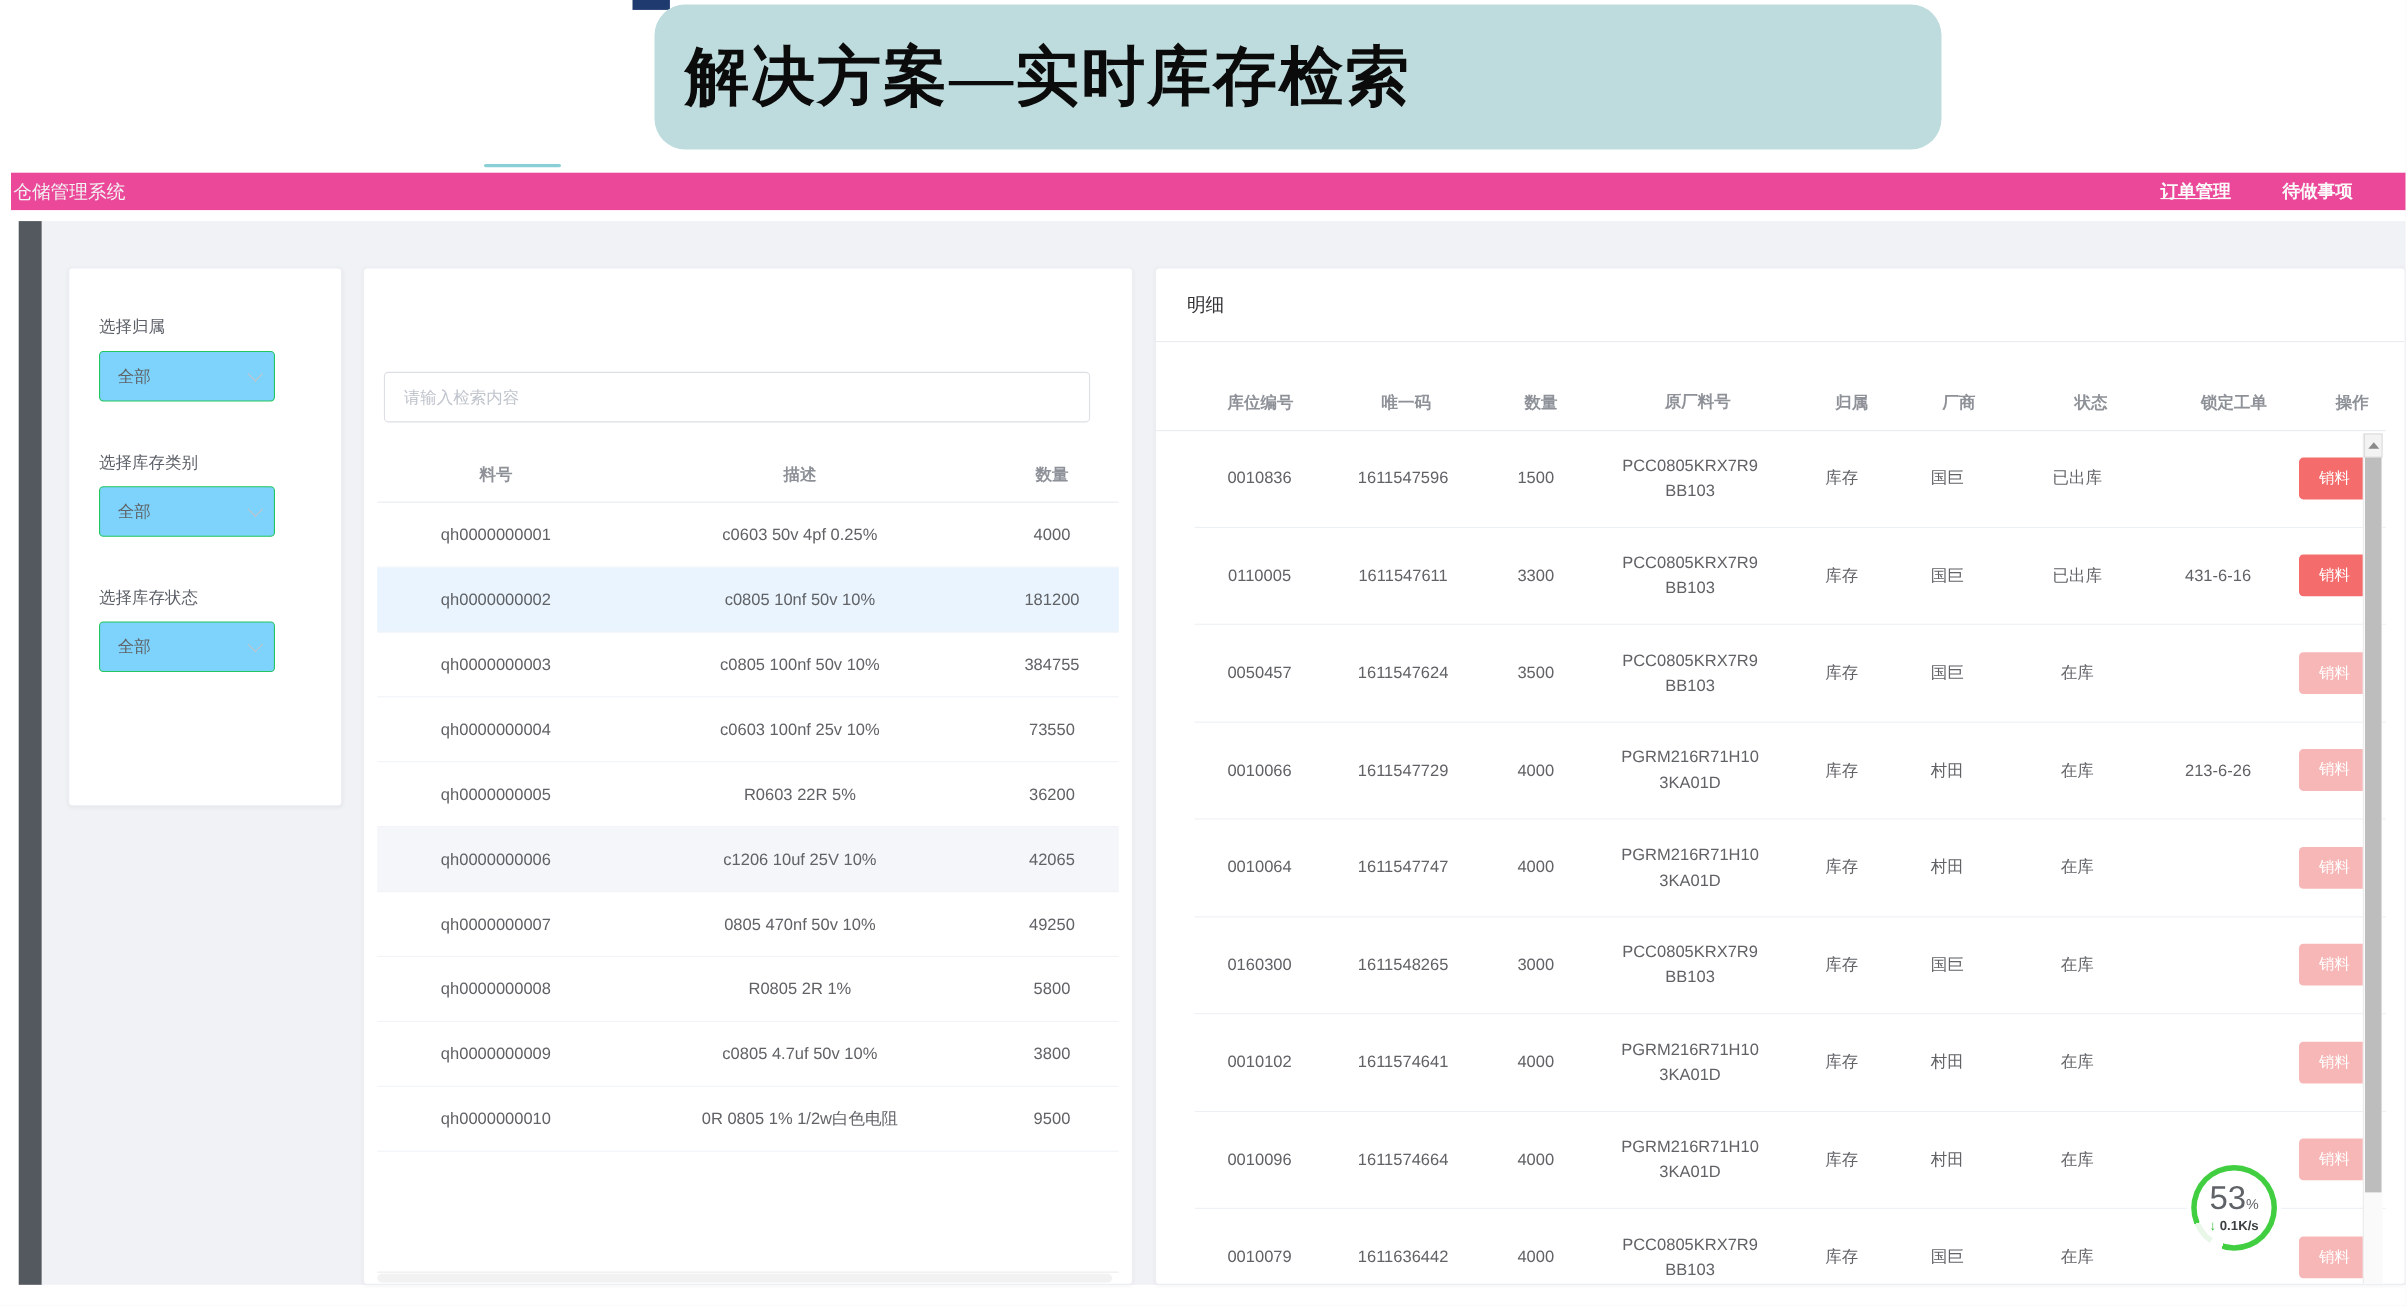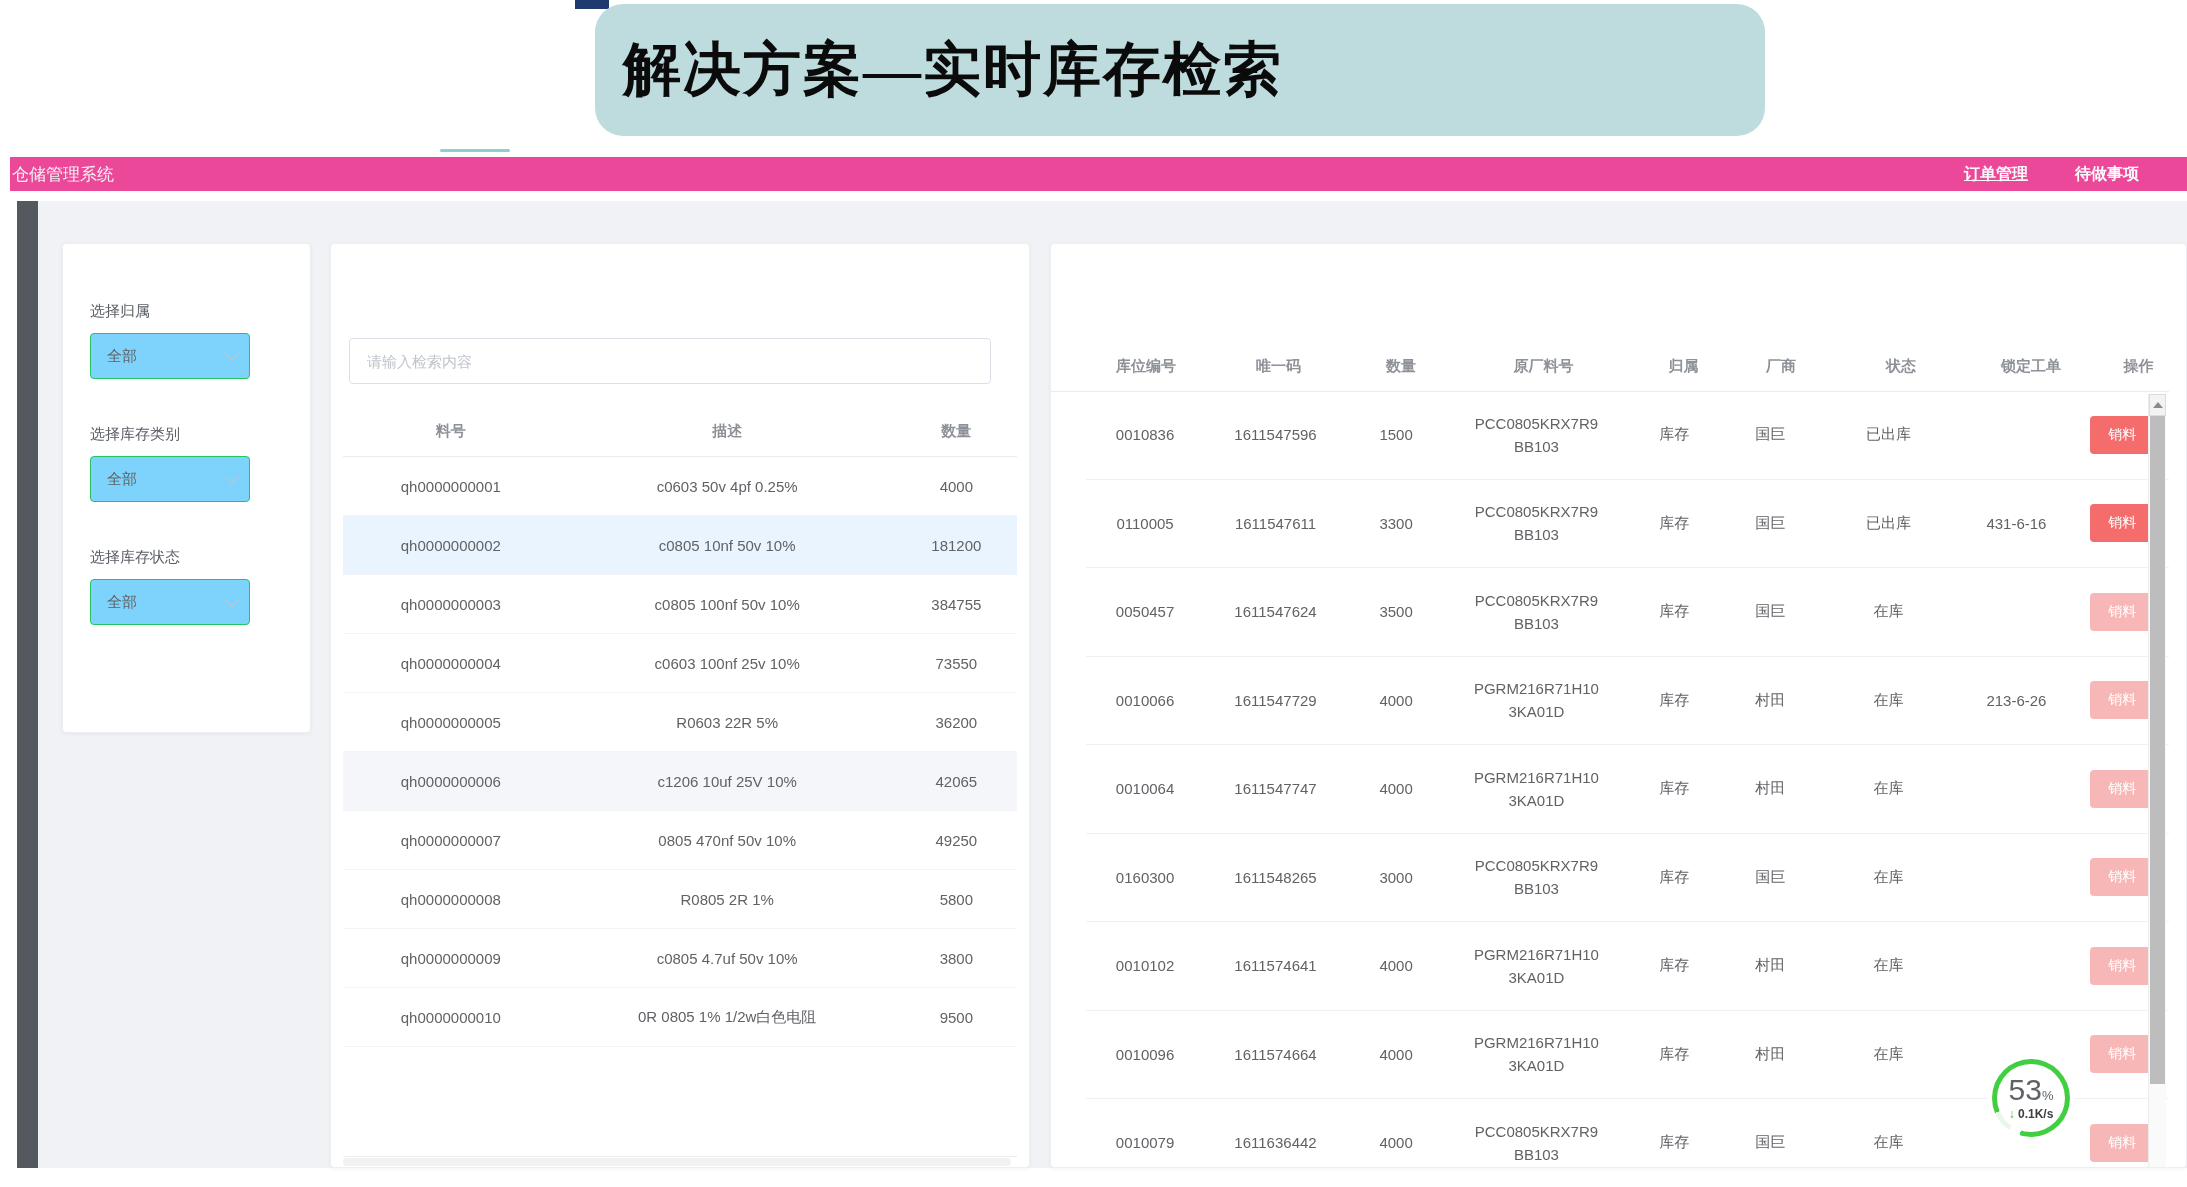--- a/index.html
+++ b/index.html
@@ -45,21 +45,21 @@
   }
   .card-header{
     height:67px;border-bottom:1px solid #e8ebf0;display:flex;align-items:center;
     font-size:17px;color:#303133;box-sizing:border-box;position:relative;
   }
 
   
   .filters-card{left:62px;top:243px;width:249px;height:490px;}
   .filters-card .card-header{padding-left:27px;}
   .filters-body{padding:0 27px;}
-  .filter-label{font-size:15px;color:#5a5e66;margin-top:58px;}
+  .filter-label{font-size:15px;color:#5a5e66;margin-top:44px;}
   .filter-label + .filter-select{margin-top:12px;}
   .filter-group + .filter-group .filter-label{margin-top:46px;}
   .filter-select{
     width:160px;height:46px;border:1px solid #22c55e;border-radius:4px;box-sizing:border-box;
     display:flex;align-items:center;justify-content:space-between;padding:0 14px 0 16px;
     font-size:15px;color:#606266;cursor:pointer;background:#7dd3fc;
   }
   .chev{
     width:9px;height:9px;border-right:1.6px solid #c0c4cc;border-bottom:1.6px solid #c0c4cc;
     transform:rotate(45deg) translateY(-3px);
@@ -242,20 +242,23 @@
     <div class="c-part">qh0000000010</div>
     <div class="c-desc">0R 0805 1% 1/2w白色电阻</div>
     <div class="c-qty">9500</div>
   </div>
 </div>
   <div class="inv-hline"></div>
   <div class="inv-scroll"></div>
 </section>
 
 <section class="abs card detail-card">
+  <div class="card-header">
+    <span>明细</span>
+  </div>
   <div class="det-head">
     <div class="d-loc">库位编号</div>
     <div class="d-uid">唯一码</div>
     <div class="d-qty">数量</div>
     <div class="d-pn">原厂料号</div>
     <div class="d-owner">归属</div>
     <div class="d-vendor">厂商</div>
     <div class="d-status">状态</div>
     <div class="d-order">锁定工单</div>
     <div class="d-action">操作</div>

